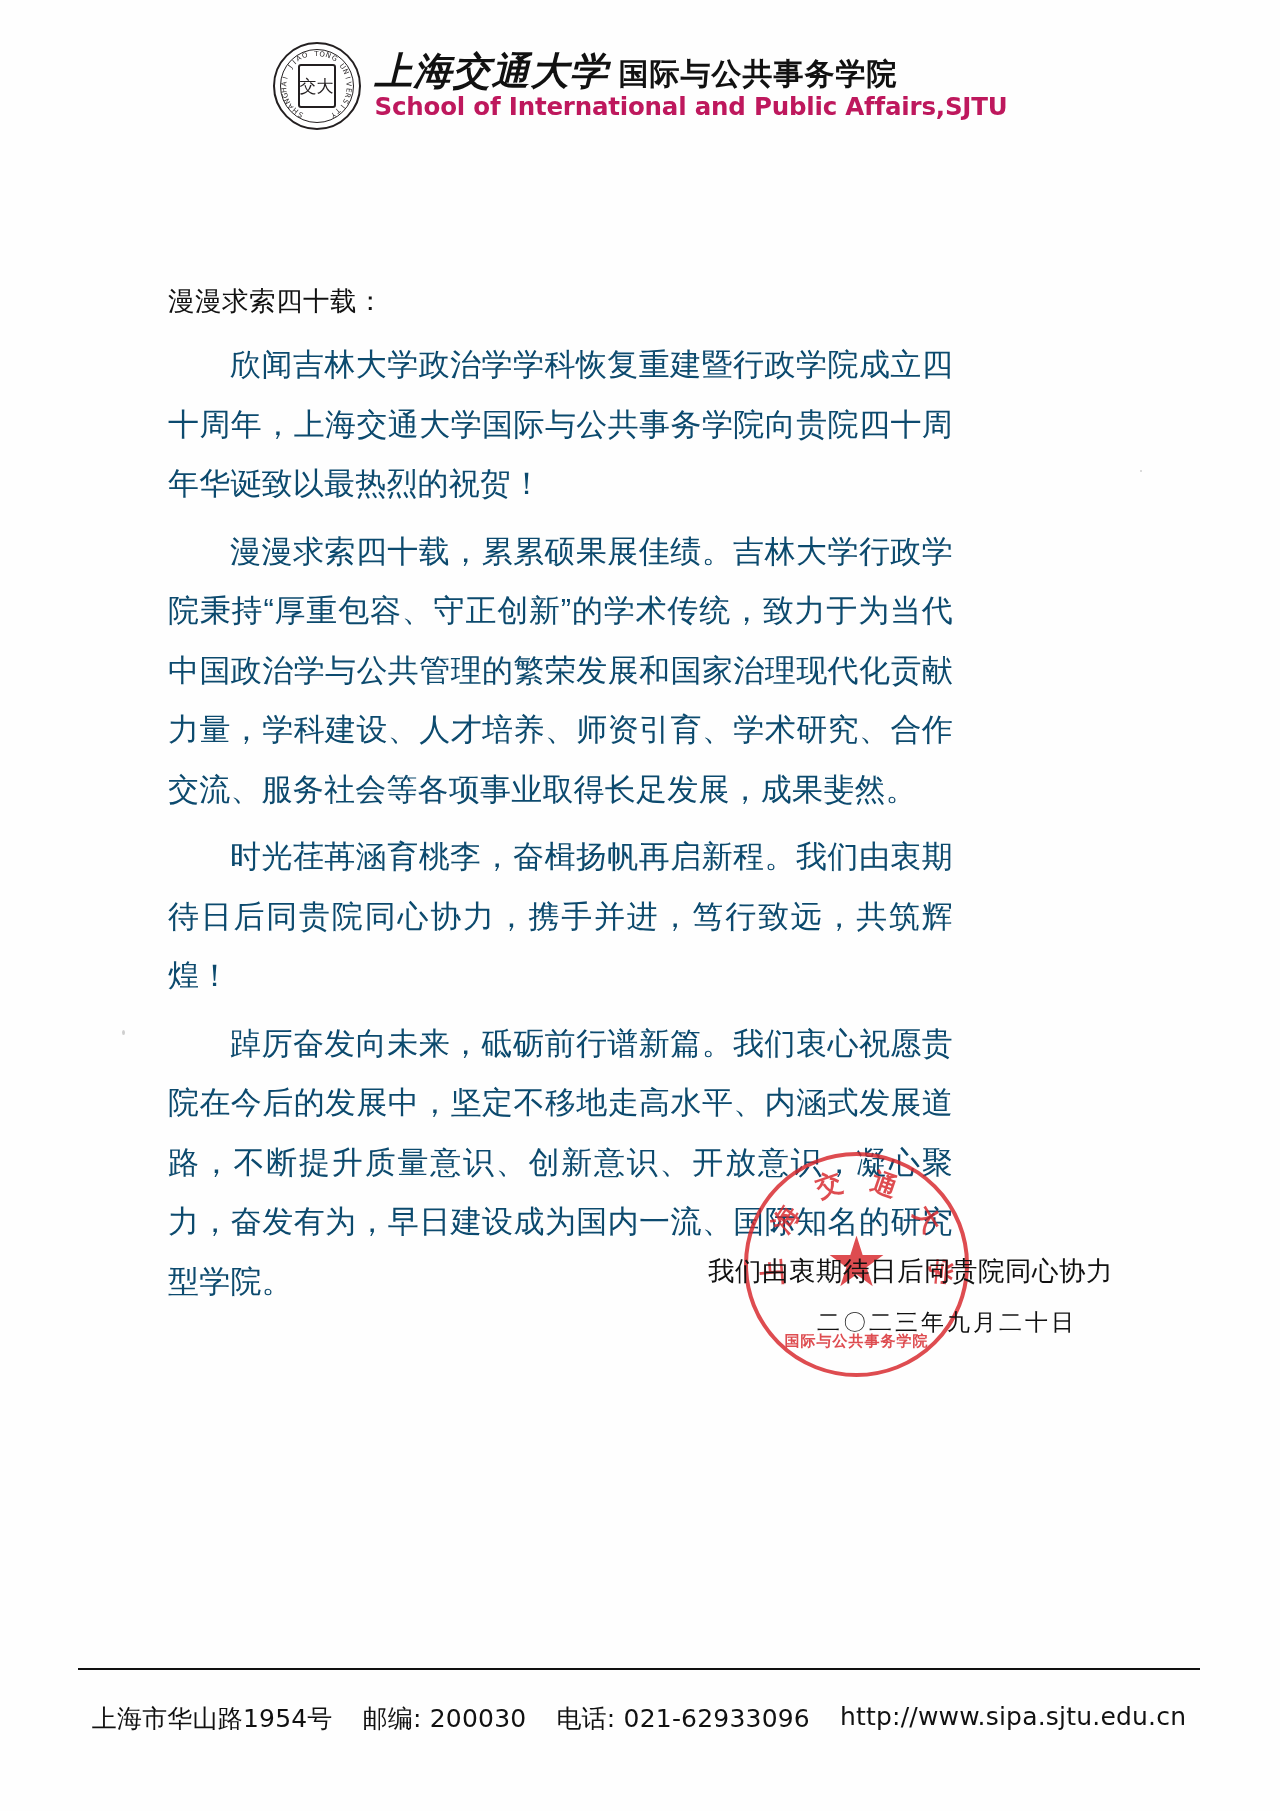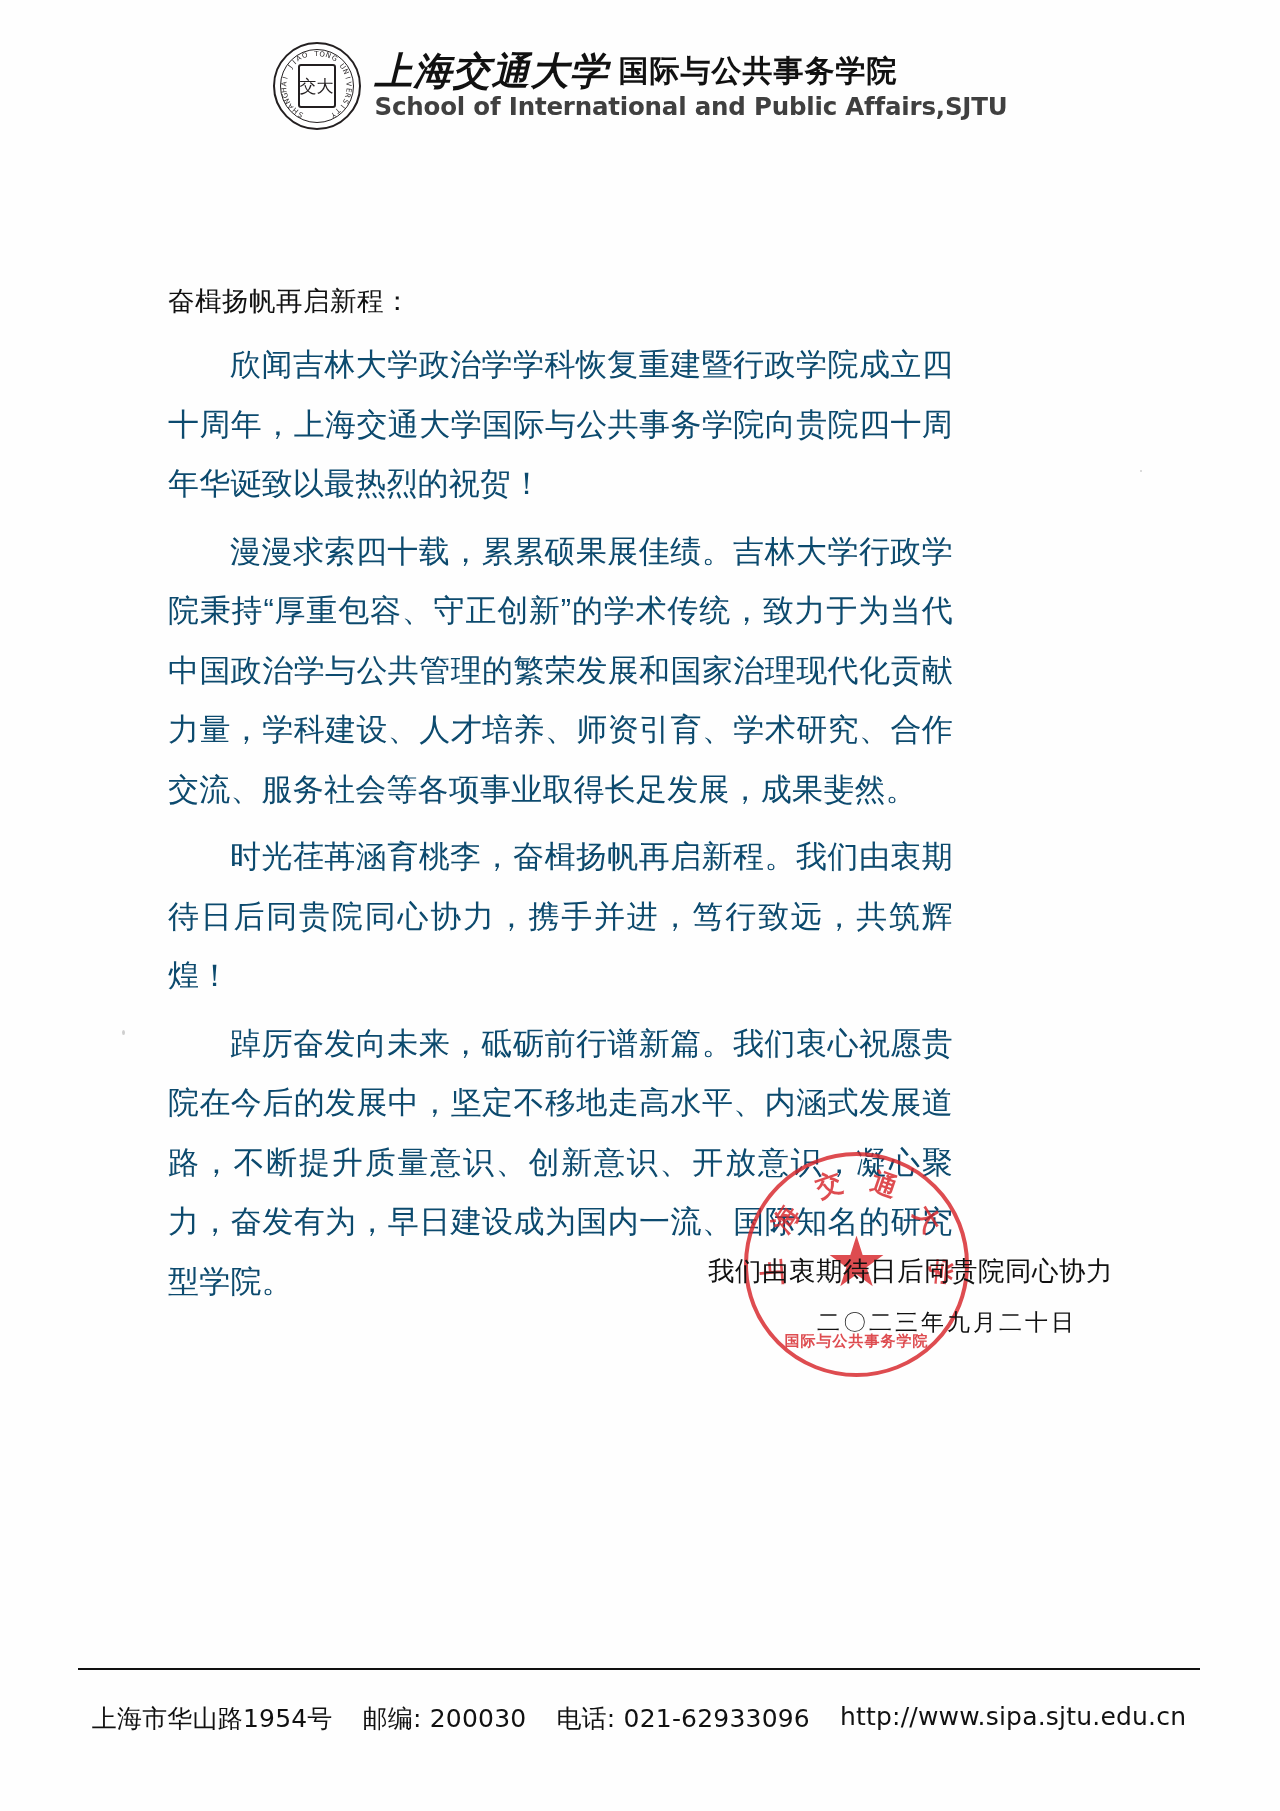--- a/index.html
+++ b/index.html
@@ -97,21 +97,21 @@
   }
 
   .lh-text {
     display: flex;
     flex-direction: column;
     justify-content: center;
     gap: 4px;
   }
   .lh-line1 {
     display: flex;
-    align-items: center;
+    align-items: flex-end;
     gap: 10px;
   }
   .lh-cn-main {
     font-size: 38px;
     font-weight: 700;
     letter-spacing: 1px;
     color: #111;
     font-family: "DejaVu Serif", "Liberation Serif", serif;
     line-height: 1;
     font-style: italic;
@@ -121,21 +121,21 @@
     font-weight: 700;
     letter-spacing: 1px;
     color: #111;
     line-height: 1.05;
     font-family: "DejaVu Sans", sans-serif;
   }
   .lh-en {
     font-size: 24.5px;
     font-weight: 700;
     letter-spacing: -0.2px;
-    color: #404040;
+    color: #be185d;
     line-height: 1.1;
     font-family: "DejaVu Sans", "Liberation Sans", sans-serif;
   }
 
   
   .doc-title {
     position: absolute;
     left: 0;
     top: 212px;
     width: 1280px;
@@ -335,21 +335,21 @@
           <span class="lh-cn-main">上海交通大学</span>
           <span class="lh-cn-sub">国际与公共事务学院</span>
         </div>
         <div class="lh-en">School of International and Public Affairs,SJTU</div>
       </div>
     </div>
   </div>
 
 
   <div class="body-wrap">
-    <div class="salutation">奋楫扬帆再启新程：</div>
+    <div class="salutation">漫漫求索四十载：</div>
     <p class="para">欣闻吉林大学政治学学科恢复重建暨行政学院成立四十周年，上海交通大学国际与公共事务学院向贵院四十周年华诞致以最热烈的祝贺！</p>
     <p class="para">漫漫求索四十载，累累硕果展佳绩。吉林大学行政学院秉持“厚重包容、守正创新”的学术传统，致力于为当代中国政治学与公共管理的繁荣发展和国家治理现代化贡献力量，学科建设、人才培养、师资引育、学术研究、合作交流、服务社会等各项事业取得长足发展，成果斐然。</p>
     <p class="para">时光荏苒涵育桃李，奋楫扬帆再启新程。我们由衷期待日后同贵院同心协力，携手并进，笃行致远，共筑辉煌！</p>
     <p class="para">踔厉奋发向未来，砥砺前行谱新篇。我们衷心祝愿贵院在今后的发展中，坚定不移地走高水平、内涵式发展道路，不断提升质量意识、创新意识、开放意识，凝心聚力，奋发有为，早日建设成为国内一流、国际知名的研究型学院。</p>
   </div>
 
   <div class="stamp">
     <div class="ring"></div>
     <div class="star"></div>
     <div class="arc-ch" id="stampArc">

